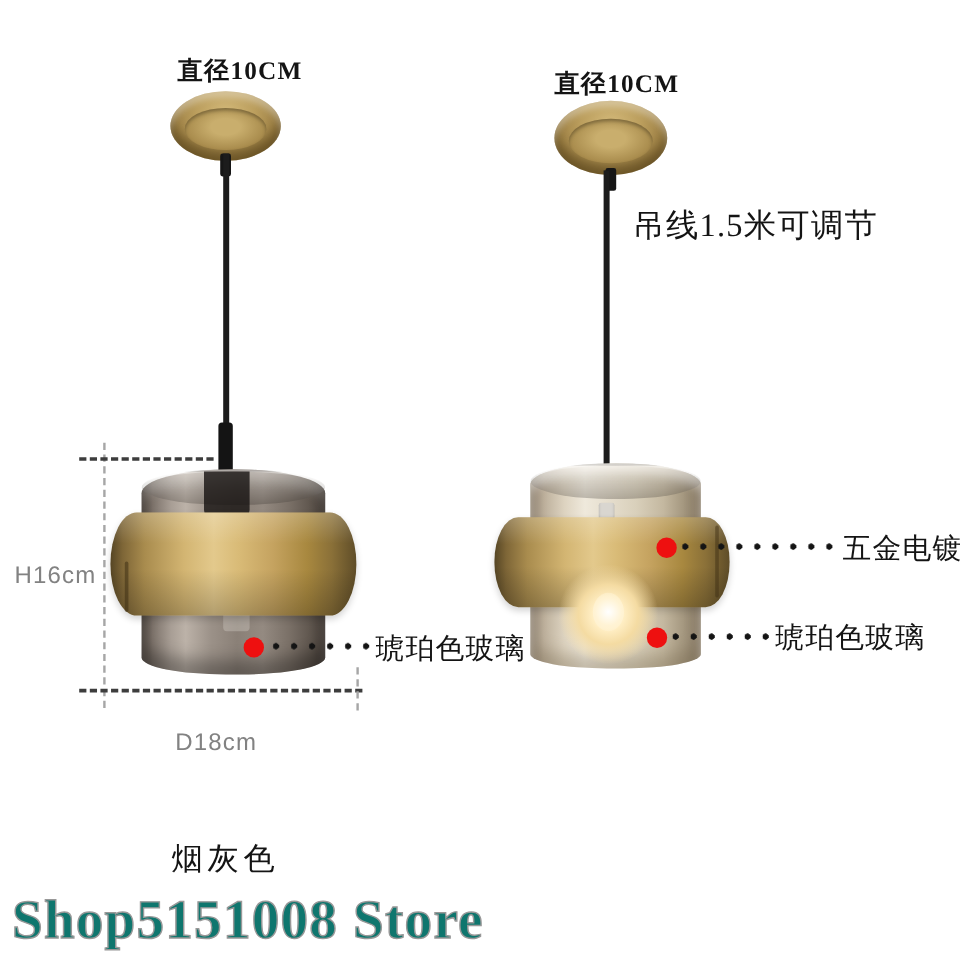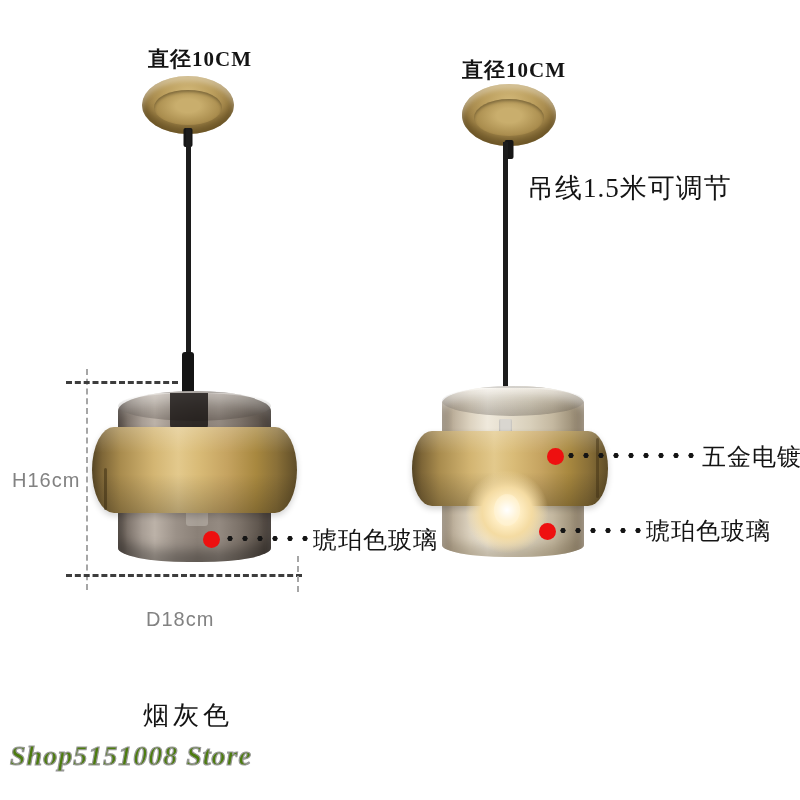--- a/index.html
+++ b/index.html
@@ -7,22 +7,22 @@
          font-family:"Liberation Sans", sans-serif;}
 
   
   .cjk{font-family:"Liberation Serif", serif;color:#141414;white-space:nowrap;}
   .diam-label{position:absolute;font-size:21px;font-weight:700;letter-spacing:1px;}
   .wire-note{position:absolute;left:527px;top:170px;font-size:27px;letter-spacing:1px;}
   .callout-label{position:absolute;font-size:24px;letter-spacing:1px;}
   .variant-name{position:absolute;font-size:26px;letter-spacing:4px;}
   .dim-label{position:absolute;font-size:20px;color:#828282;letter-spacing:1px;
              font-family:"Liberation Sans", sans-serif;}
-  .watermark{position:absolute;left:10px;top:740px;font-size:28px;font-style:italic;font-weight:700;
-             font-family:"Liberation Serif", serif;color:#4d7c0f;
+  .watermark{position:absolute;left:10px;top:740px;font-size:46px;font-weight:700;
+             font-family:"Liberation Serif", serif;color:#0f766e;
              -webkit-text-stroke:1.2px #989898;letter-spacing:1px;}
 
   
   .canopy{position:absolute;border-radius:50%;
     background:radial-gradient(ellipse at 50% 32%, #d4ba7b 0%, #bb9e5d 38%, #9a7d42 70%, #76602e 100%);
     box-shadow:inset 0 5px 5px rgba(255,255,255,.35), inset 0 -9px 10px rgba(55,40,8,.45);}
   .canopy-ring{position:absolute;left:13%;top:24%;width:74%;height:60%;border-radius:50%;
     background:radial-gradient(ellipse at 50% 45%, #c9ae6d 25%, #a88b4c 70%, #8a7038 100%);
     box-shadow:inset 0 2px 3px rgba(0,0,0,.28);}
   .canopy-stub{position:absolute;left:50%;bottom:-13px;transform:translateX(-50%);

